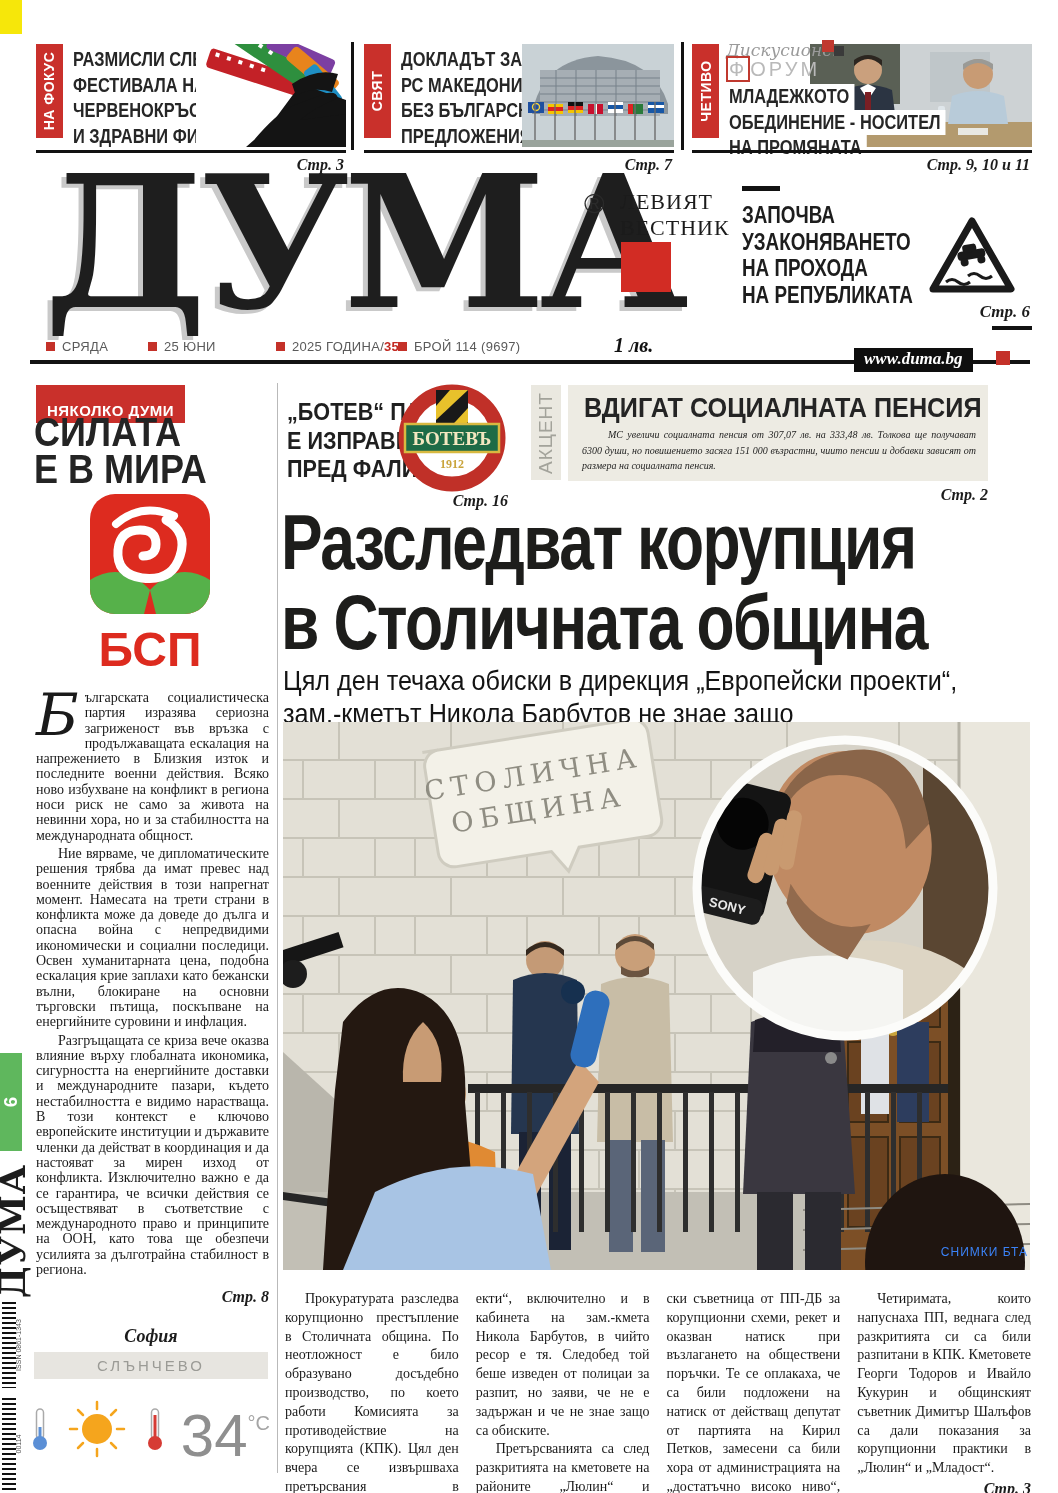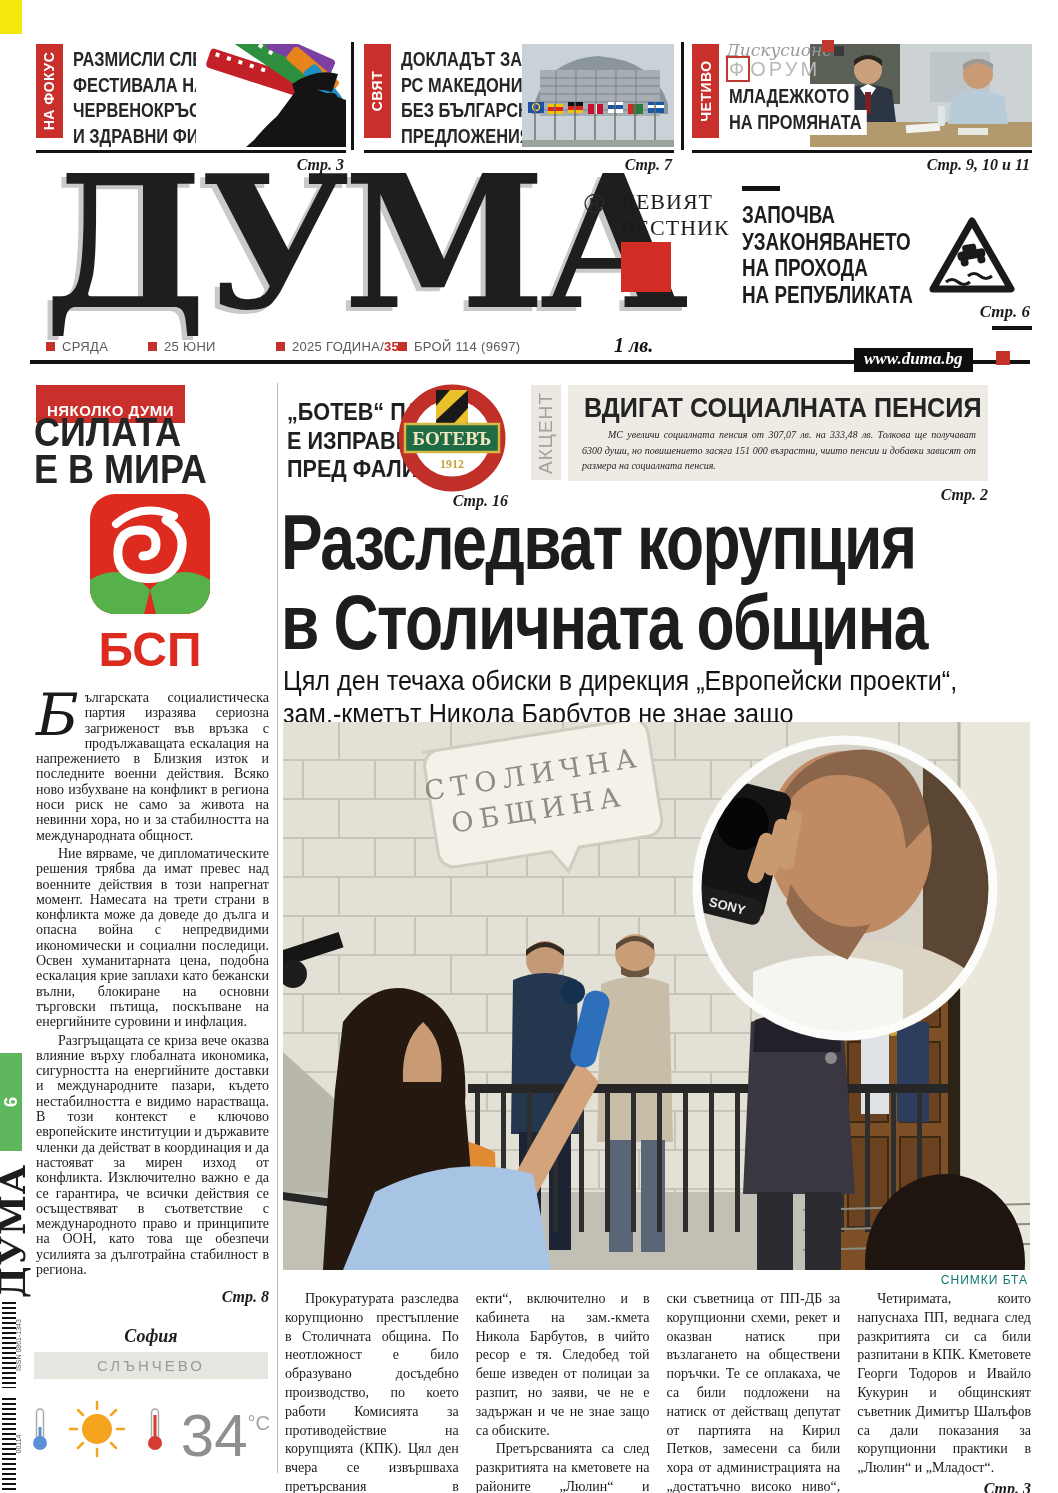--- a/index.html
+++ b/index.html
@@ -66,21 +66,21 @@
   .ak-box{left:568px;top:385px;width:420px;height:96px;background:#edebe3;}
   .ak-head{position:absolute;left:16px;top:7px;font-weight:bold;font-size:28px;color:#242424;}
   .ak-text{position:absolute;left:14px;top:42px;width:394px;font-family:"Liberation Serif",serif;font-style:italic;font-size:10px;line-height:15.5px;text-align:justify;text-indent:26px;color:#1d1d1d;}
   .ak-ref{left:900px;top:486px;width:88px;text-align:right;}
   
   .lead-h{left:281px;top:503px;font-weight:bold;font-size:78px;color:#1d1d1b;letter-spacing:-2px;}
   .lead-h .hl{height:80px;line-height:78px;}
   .lead-h .cx{transform:scaleX(.8);}
   .lead-sub{left:283px;top:664px;font-size:28px;line-height:33px;color:#141414;}
   .photo{left:283px;top:722px;width:747px;height:548px;}
-  .cap{left:283px;top:1273px;width:745px;text-align:right;font-size:12px;color:#0f766e;letter-spacing:1px;}
+  .cap{left:283px;top:1245px;width:745px;text-align:right;font-size:12px;color:#3b82f6;letter-spacing:1px;}
   .cols{left:285px;top:1290px;width:746px;display:flex;gap:17px;}
   .cols .col{flex:1;font-family:"Liberation Serif",serif;font-size:14px;line-height:18.8px;text-align:justify;color:#1a1a1a;}
   .cols p{margin:0;text-indent:20px;}
   .cols p.cont{text-indent:0;}
   .col-ref{text-align:right;margin-top:2px;}
 </style>
 </head>
 <body>
 
 <div id="page">
@@ -227,20 +227,21 @@
         </g>
     </svg>
     <div class="abs" style="left:34px;top:-2px;width:120px;height:44px;">
       <div style="font-family:'DejaVu Serif',serif;font-style:italic;font-size:17px;color:#9a9a9a;">Дискусионен</div>
       <div style="font-size:20px;letter-spacing:3px;color:#b9b9b9;margin-top:-2px;"><span style="border:2px solid #c0392f;padding:0 1px;color:#b9b9b9;">Ф</span>ОРУМ</div>
       <div class="abs" style="left:96px;top:0;width:12px;height:12px;background:#c0392f;"></div>
       <div class="abs" style="left:108px;top:6px;width:10px;height:10px;background:#3a3a3a;"></div>
     </div>
     <div class="t-title t3-title" style="top:42px;">
       <div><span class="cx bgw">МЛАДЕЖКОТО</span></div>
+      <div><span class="cx bgw">ОБЕДИНЕНИЕ - НОСИТЕЛ</span></div>
       <div><span class="cx bgw">НА ПРОМЯНАТА</span></div>
     </div>
     <div class="t-rule"></div>
     <div class="t-ref pgref">Стр. 9, 10 и 11</div>
   </div>
 
   <div class="abs mh-title">ДУМА</div>
   <div class="abs mh-reg">®</div>
   <div class="abs mh-tag">
     <div>ЛЕВИЯТ</div>

